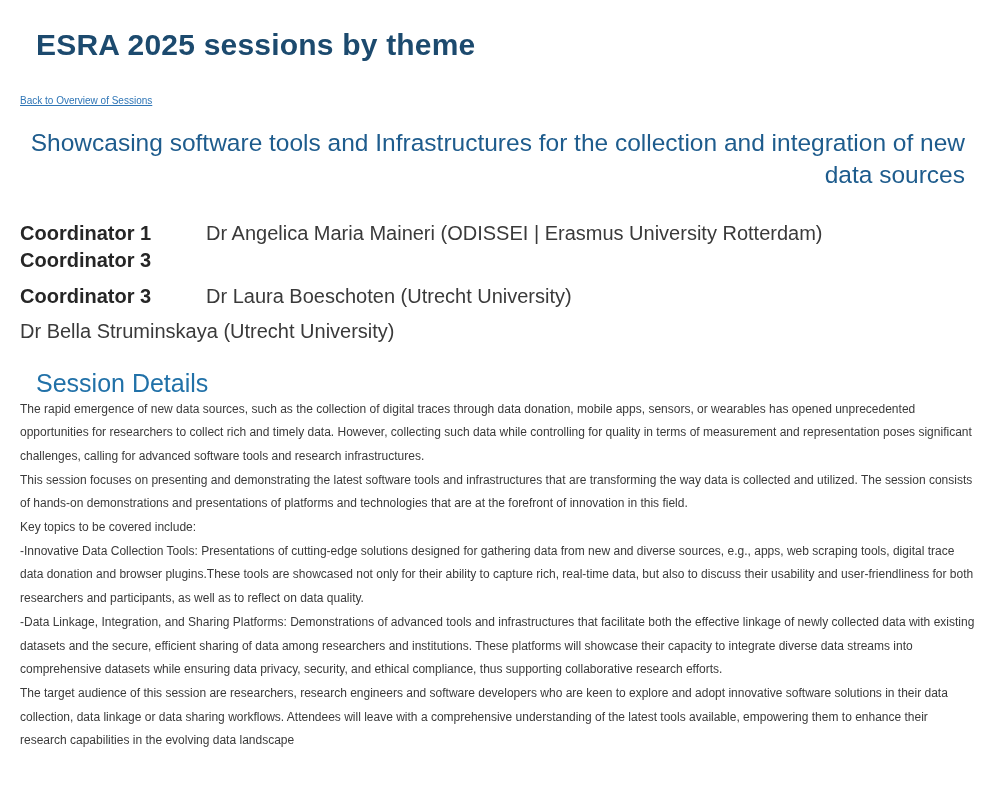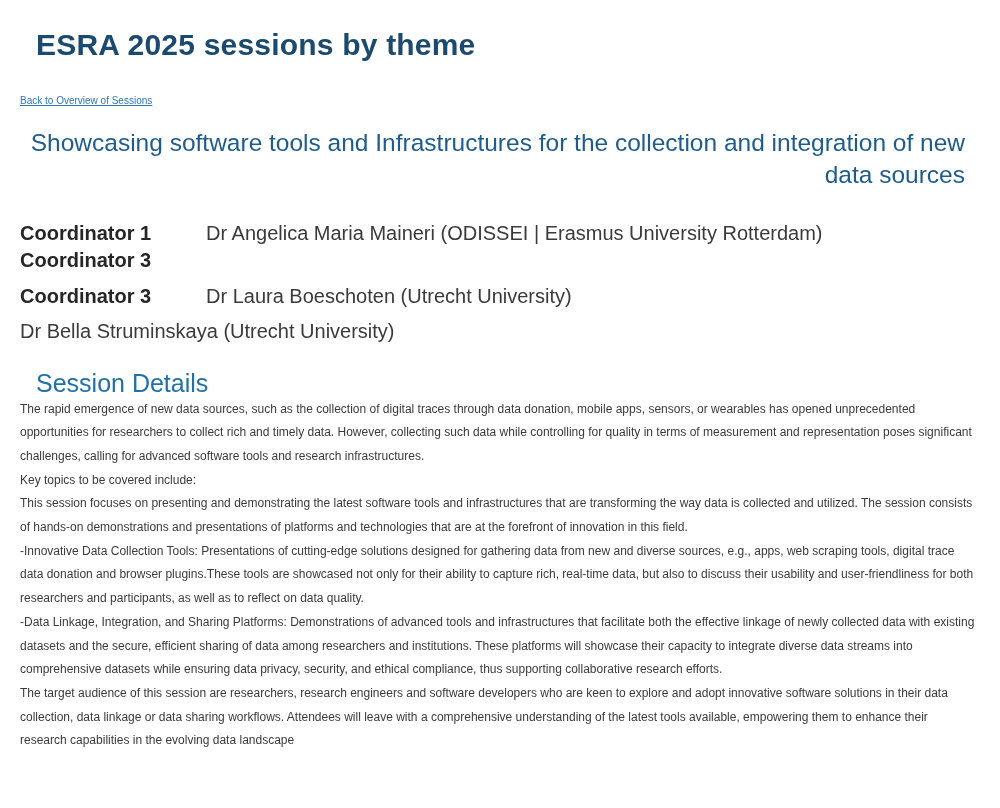--- a/index.html
+++ b/index.html
@@ -109,20 +109,20 @@
     </div>
     <div class="coord-row">
       <span class="coord-name">Dr Bella Struminskaya (Utrecht University)</span>
     </div>
   </div>
 
   <h2 class="details-heading">Session Details</h2>
 
   <div class="details">
     <p>The rapid emergence of new data sources, such as the collection of digital traces through data donation, mobile apps, sensors, or wearables has opened unprecedented opportunities for researchers to collect rich and timely data. However, collecting such data while controlling for quality in terms of measurement and representation poses significant challenges, calling for advanced software tools and research infrastructures.</p>
+    <p>This session focuses on presenting and demonstrating the latest software tools and infrastructures that are transforming the way data is collected and utilized. The session consists of hands-on demonstrations and presentations of platforms and technologies that are at the forefront of innovation in this field.</p>
     <p>Key topics to be covered include:</p>
-    <p>This session focuses on presenting and demonstrating the latest software tools and infrastructures that are transforming the way data is collected and utilized. The session consists of hands-on demonstrations and presentations of platforms and technologies that are at the forefront of innovation in this field.</p>
     <p>-Innovative Data Collection Tools: Presentations of cutting-edge solutions designed for gathering data from new and diverse sources, e.g., apps, web scraping tools, digital trace data donation and browser plugins.These tools are showcased not only for their ability to capture rich, real-time data, but also to discuss their usability and user-friendliness for both researchers and participants, as well as to reflect on data quality.</p>
     <p>-Data Linkage, Integration, and Sharing Platforms: Demonstrations of advanced tools and infrastructures that facilitate both the effective linkage of newly collected data with existing datasets and the secure, efficient sharing of data among researchers and institutions. These platforms will showcase their capacity to integrate diverse data streams into comprehensive datasets while ensuring data privacy, security, and ethical compliance, thus supporting collaborative research efforts.</p>
     <p>The target audience of this session are researchers, research engineers and software developers who are keen to explore and adopt innovative software solutions in their data collection, data linkage or data sharing workflows. Attendees will leave with a comprehensive understanding of the latest tools available, empowering them to enhance their research capabilities in the evolving data landscape</p>
   </div>
 
 </div>
 
 </body></html>

